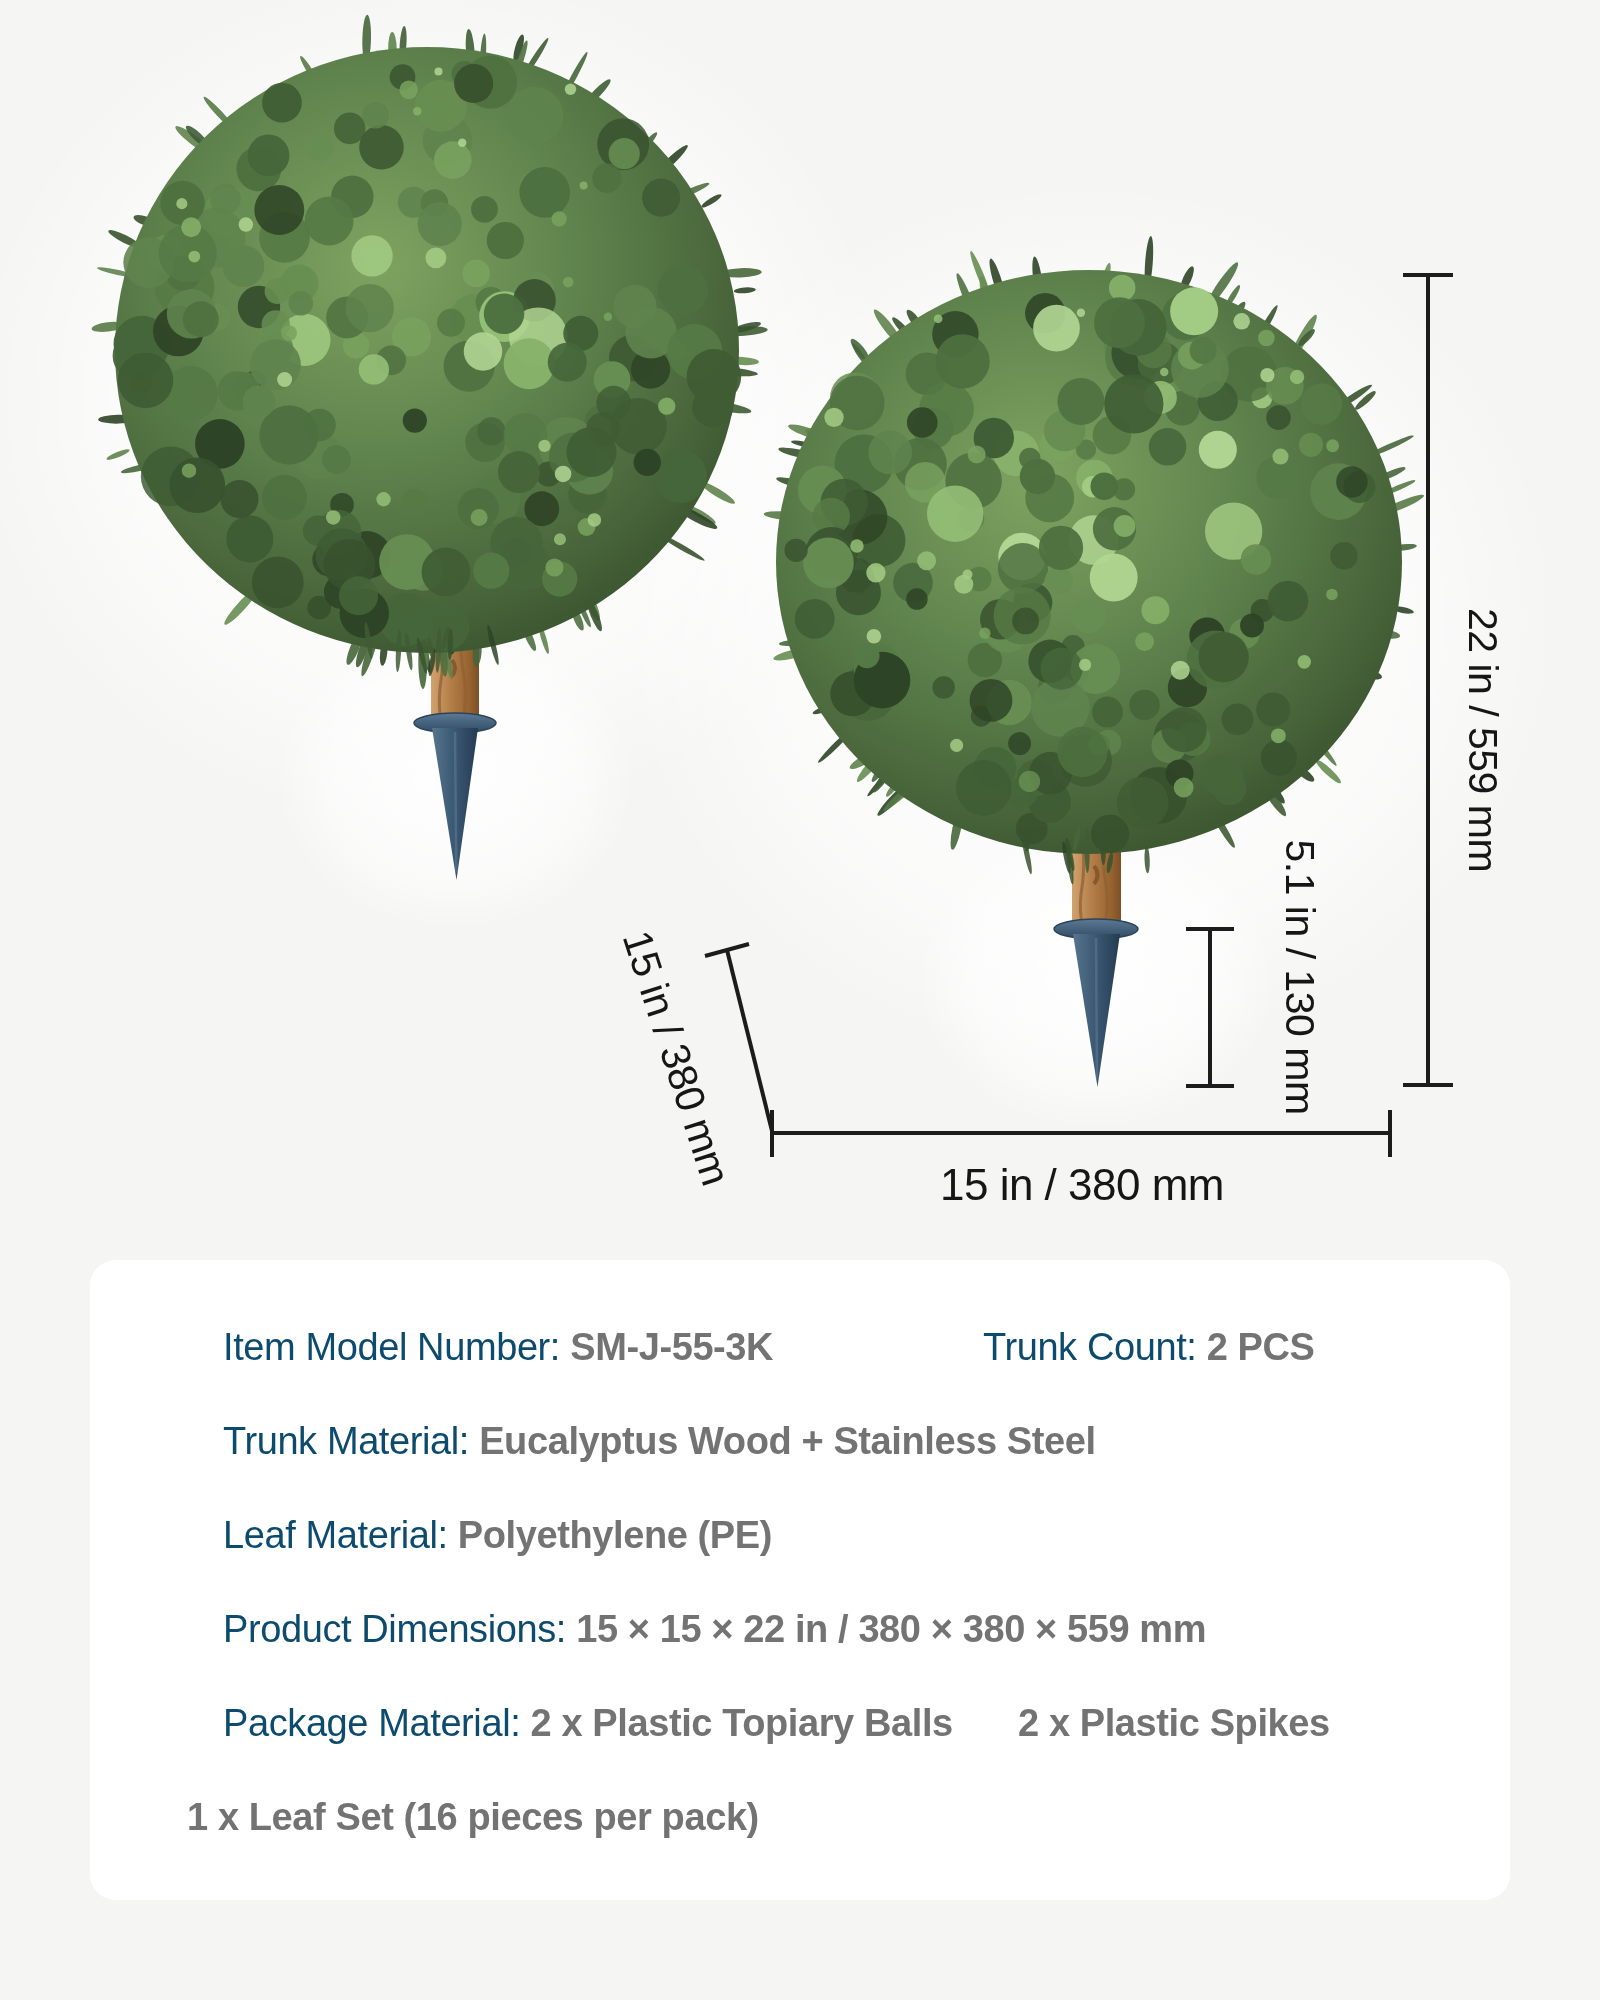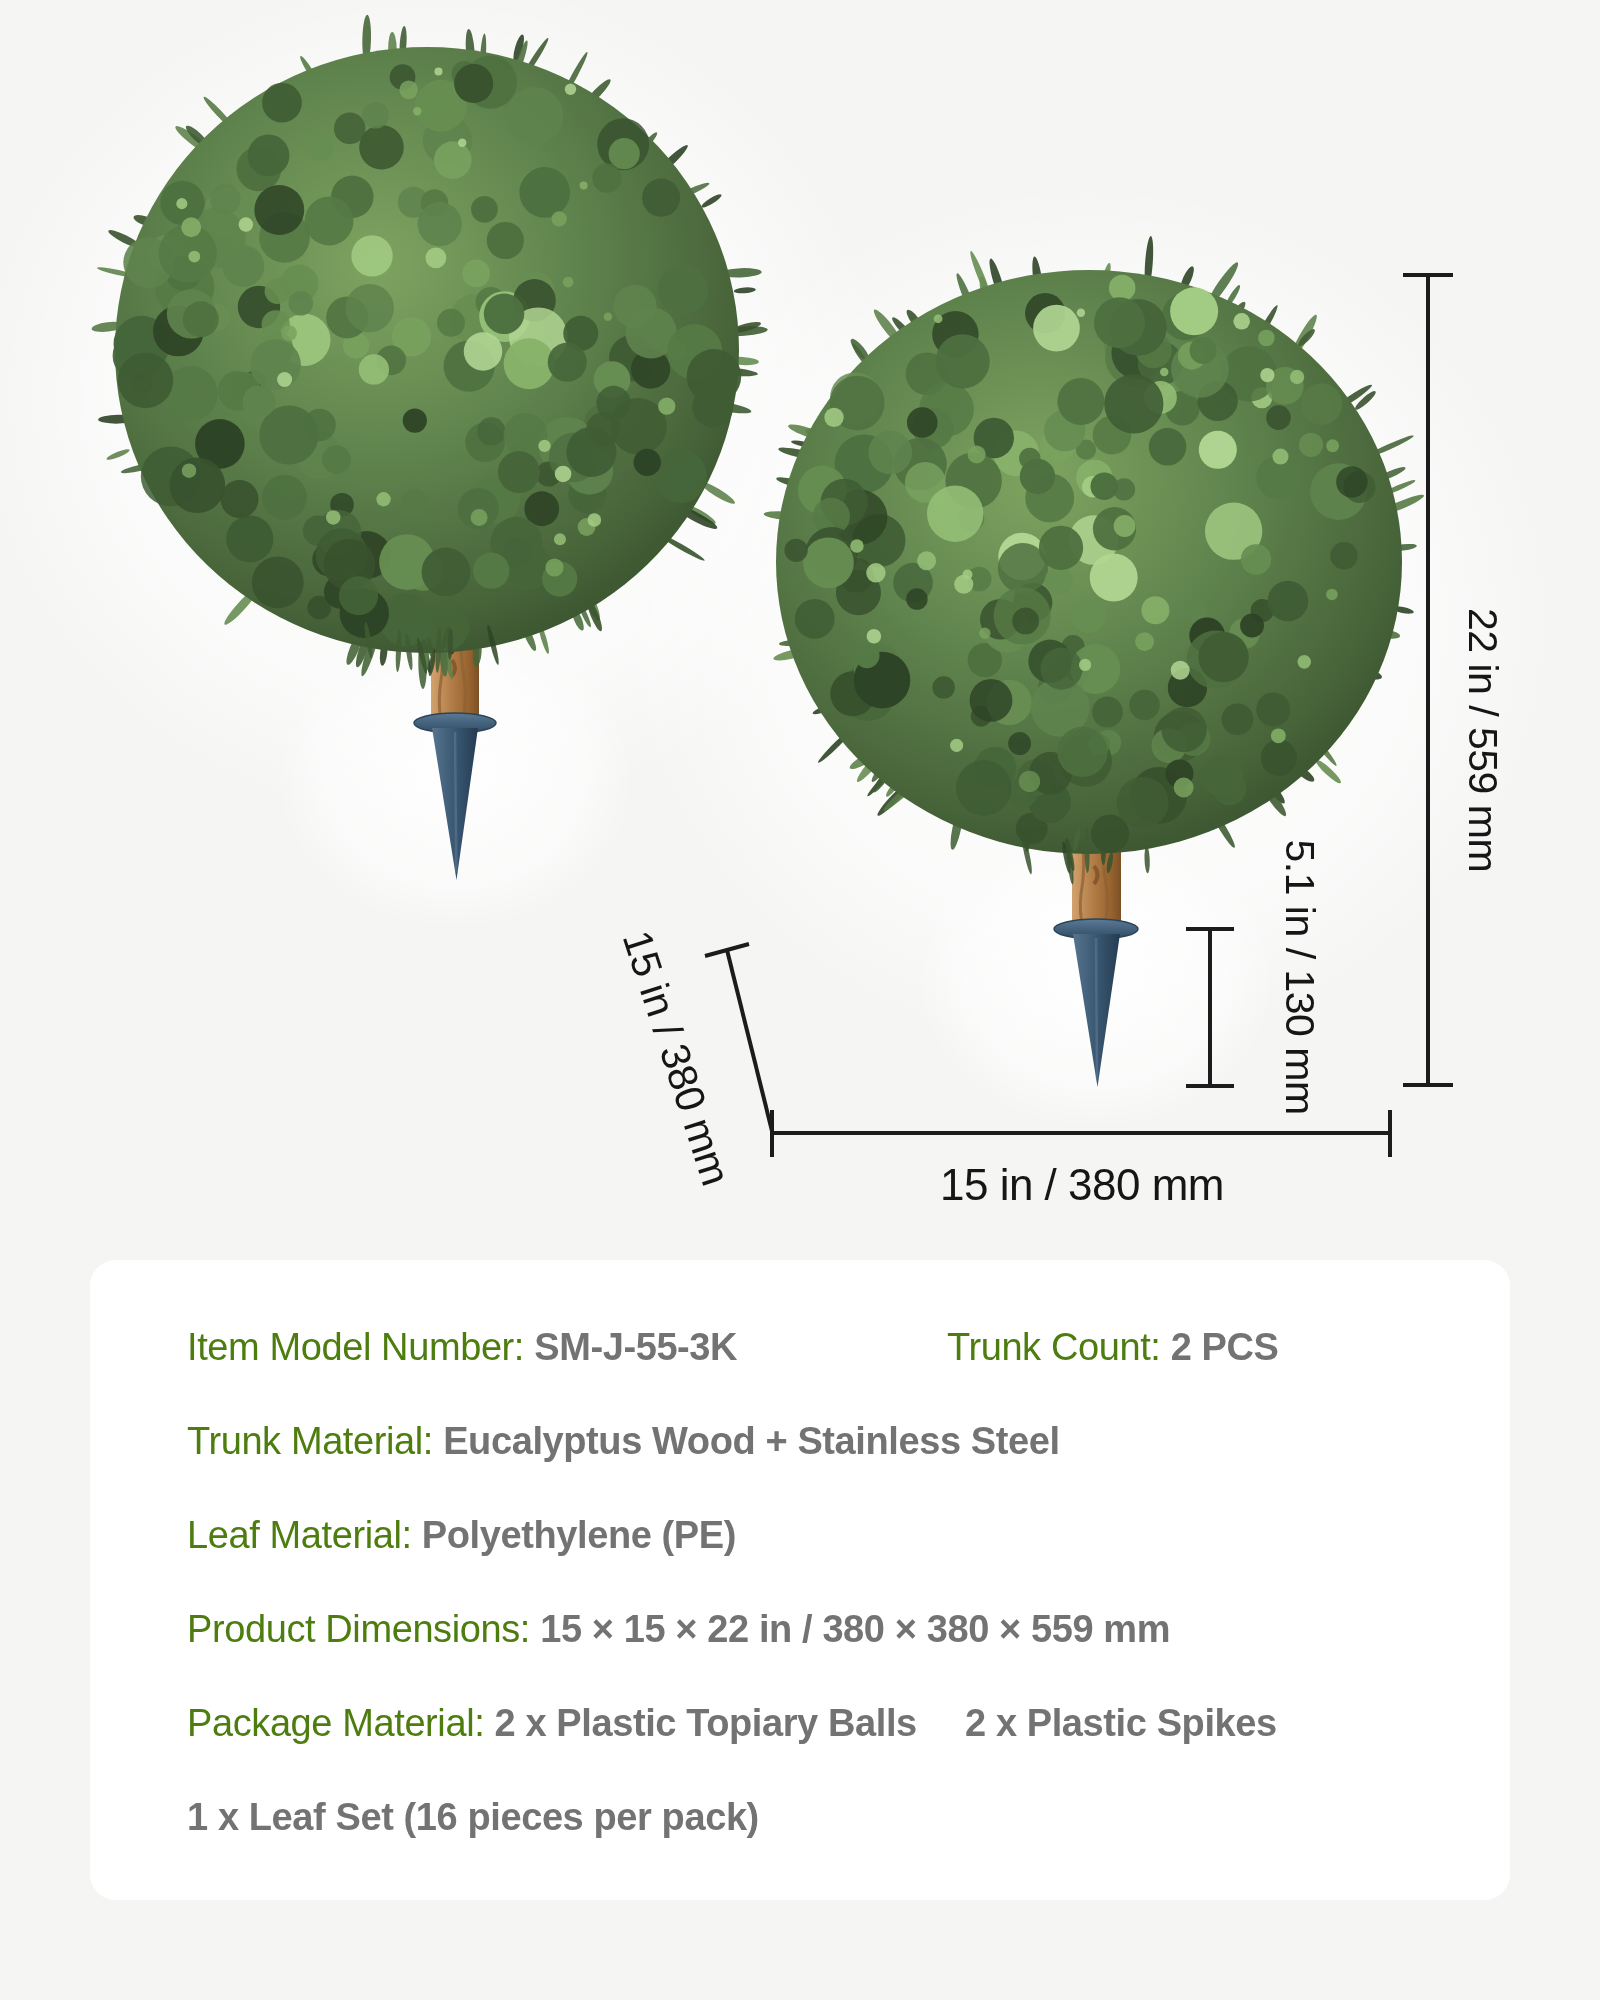--- a/index.html
+++ b/index.html
@@ -28,23 +28,23 @@
     background:#ffffff;
     border-radius:26px;
   }
   .spec-row{
     position:absolute;
     white-space:nowrap;
     font-size:38px;
     letter-spacing:-0.4px;
     line-height:46px;
   }
-  .spec-label{color:#4d7c0f;font-weight:400;}
+  .spec-label{color:#0c4a6e;font-weight:400;margin-left:36px;}
   .spec-value{color:#737373;font-weight:700;}
-  .spec-value.gap{margin-left:38px;}
+  .spec-value.gap{margin-left:55px;}
 </style>
 </head>
 <body>
 
 <div class="stage">
 
   <svg id="scene" width="1600" height="2000" viewBox="0 0 1600 2000">
     <defs>
       <radialGradient id="gGlow" cx="50%" cy="50%" r="50%">
         <stop offset="0%" stop-color="#ffffff" stop-opacity="0.95"></stop>

